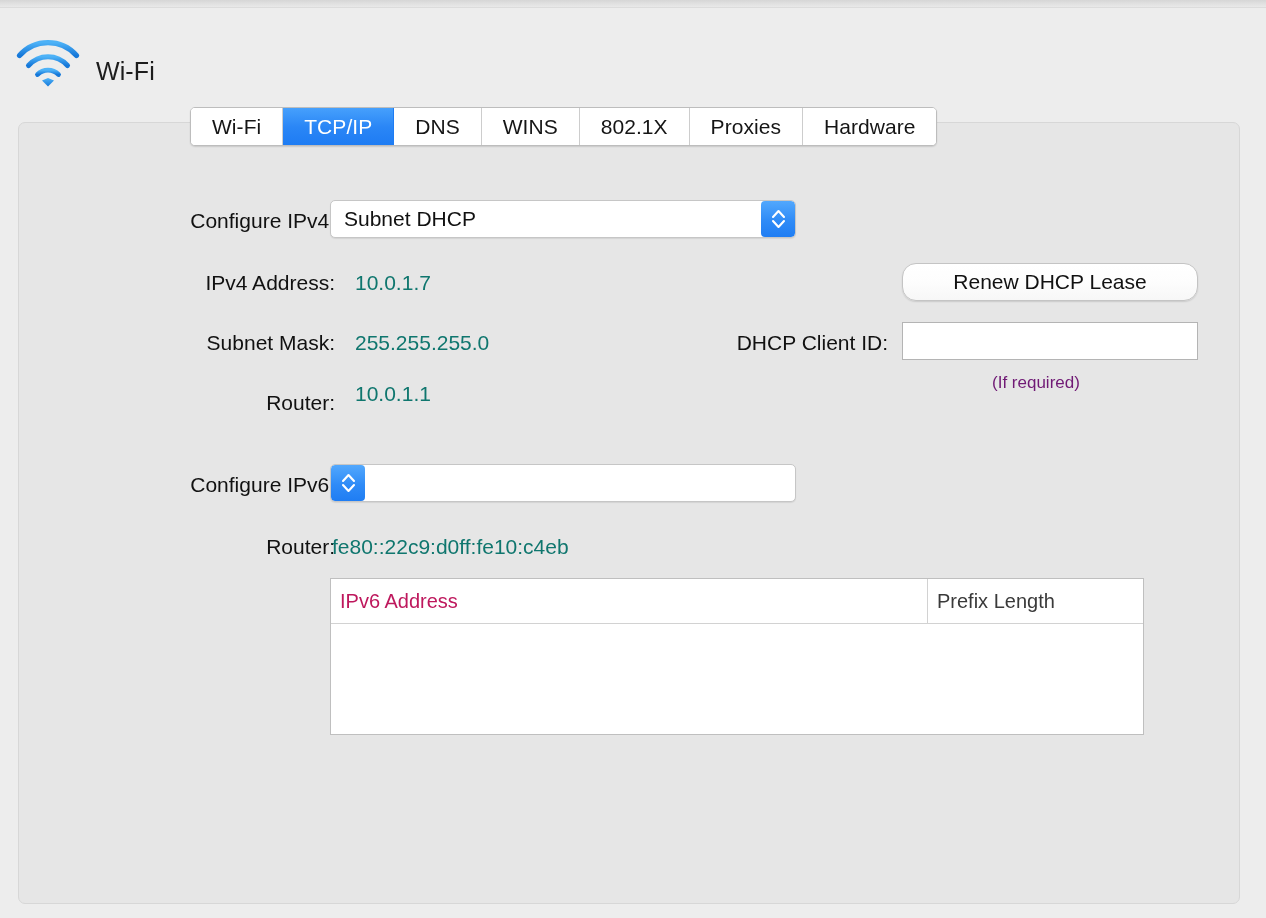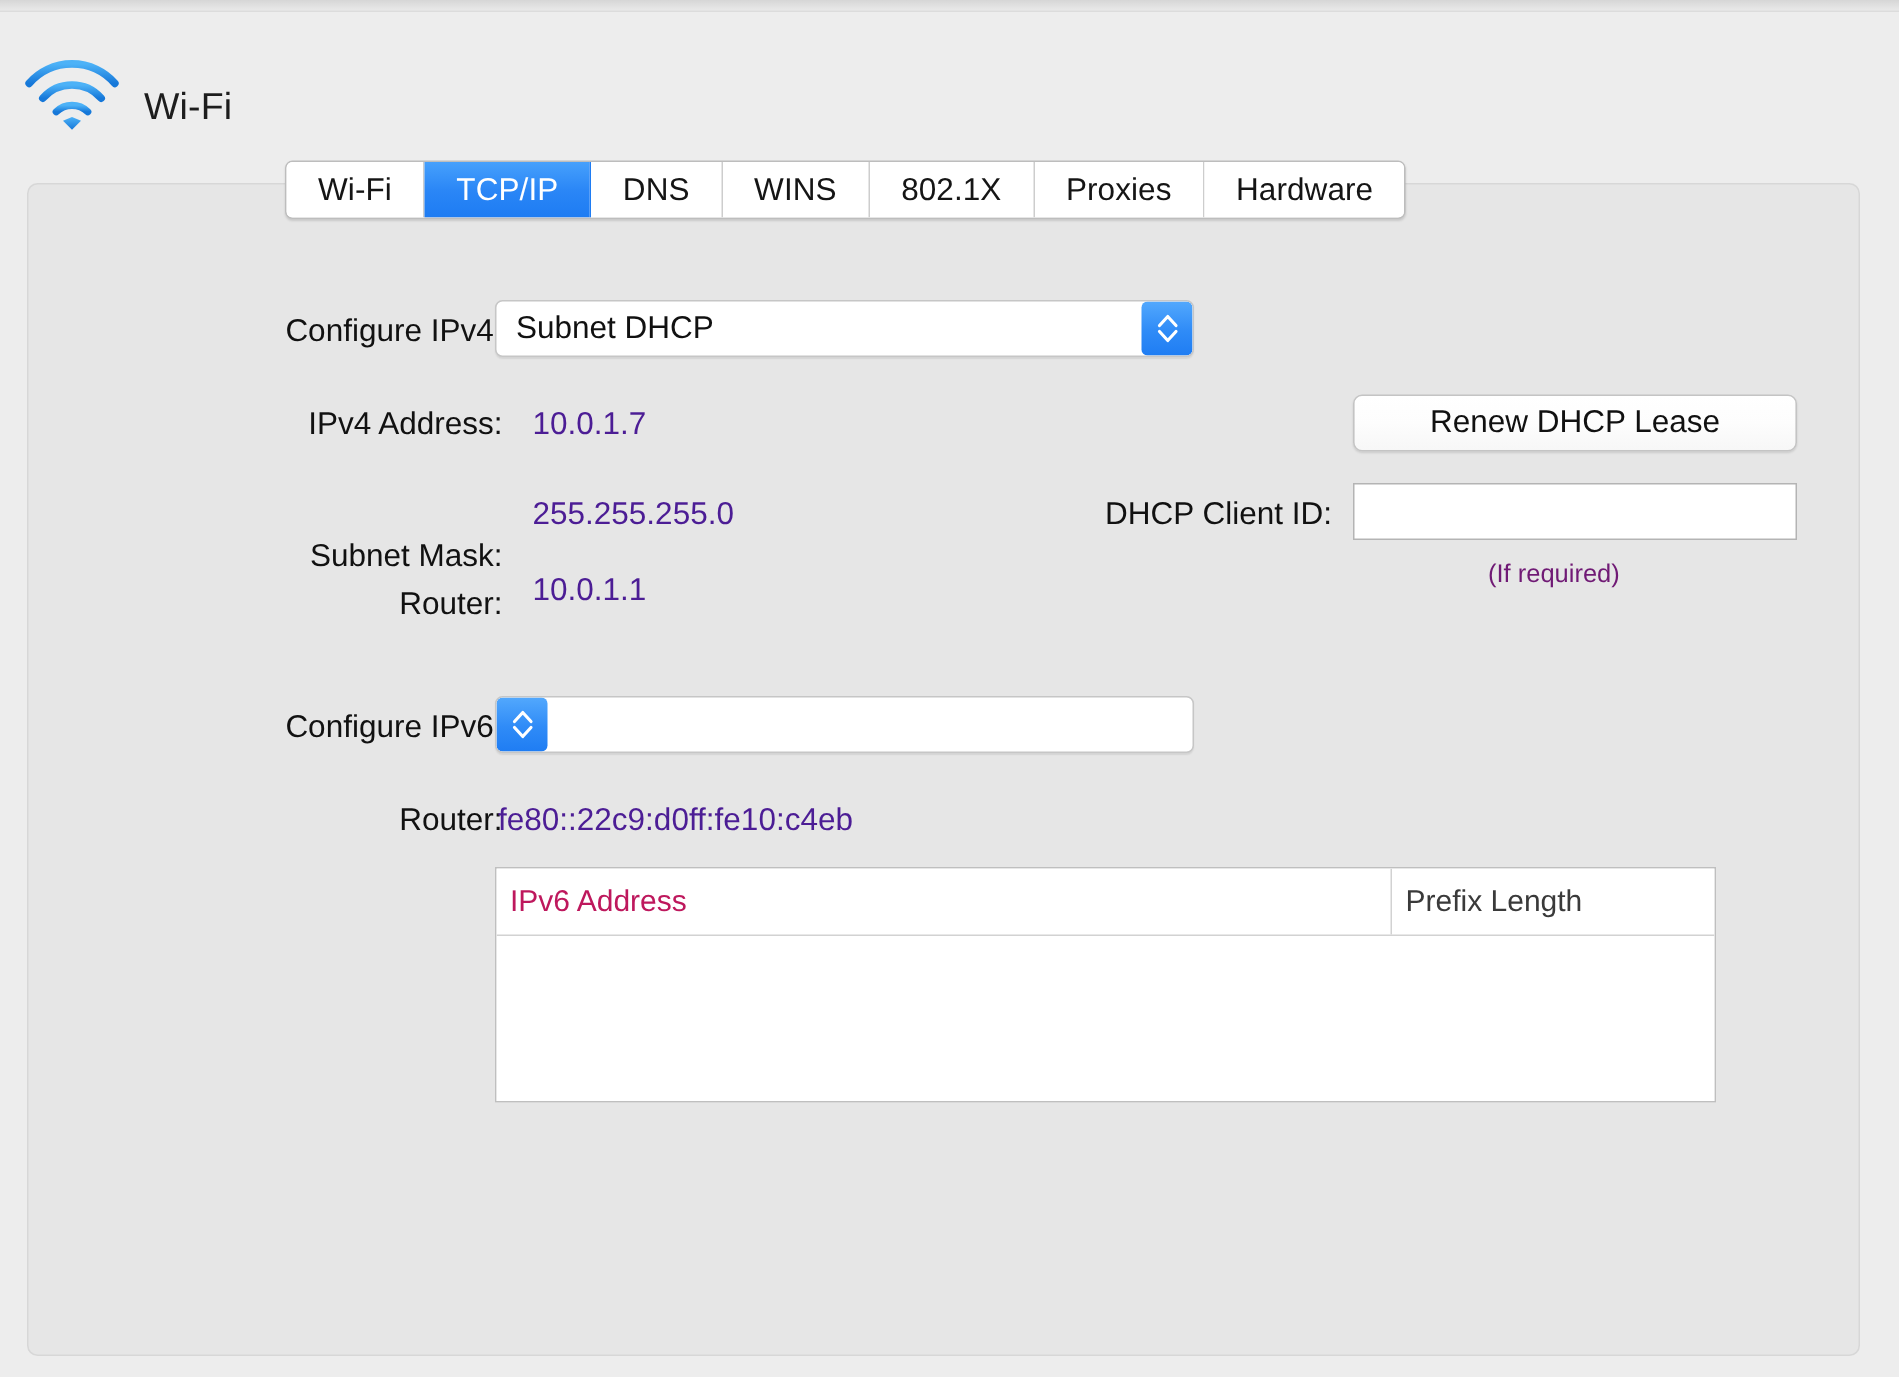--- a/index.html
+++ b/index.html
@@ -102,21 +102,21 @@
   .field-label {
     font-size: 21px;
     line-height: 26px;
     color: #111;
     text-align: right;
     white-space: nowrap;
   }
   .field-value {
     font-size: 21px;
     line-height: 26px;
-    color: #4c1d95;
+    color: #0f766e;
     white-space: nowrap;
   }
 
   
   .label-col {
     position: absolute;
     left: 100px;
     width: 216px;
     text-align: right;
   }
@@ -295,27 +295,27 @@
       <svg width="17" height="24" viewBox="0 0 17 24" xmlns="http://www.w3.org/2000/svg">
         <path d="M3 10 L8.5 4 L14 10" fill="none" stroke="#ffffff" stroke-width="2.1" stroke-linecap="round" stroke-linejoin="round"></path>
         <path d="M3 14 L8.5 20 L14 14" fill="none" stroke="#ffffff" stroke-width="2.1" stroke-linecap="round" stroke-linejoin="round"></path>
       </svg>
     </div>
   </div>
 
   <div class="field-label label-col" style="top:147px;">IPv4 Address:</div>
   <div class="field-value value-col" style="top:147px;">10.0.1.7</div>
 
-  <div class="field-label label-col" style="top:207px;margin-top:28px;">Subnet Mask:</div>
+  <div class="field-label label-col" style="top:207px;">Subnet Mask:</div>
   <div class="field-value value-col" style="top:207px;">255.255.255.0</div>
 
   <div class="field-label label-col" style="top:267px;">Router:</div>
   <div class="field-value value-col" style="top:258px;">10.0.1.1</div>
 
-  <div class="push-button" style="left:883px; top:140px; width:296px;">Renew DHCP Lease</div>
+  <div class="push-button" style="left:883px; top:140px; width:296px;border-radius:14px;">Renew DHCP Lease</div>
 
   <div class="field-label" style="position:absolute; left:620px; top:207px; width:249px; text-align:right;">DHCP Client ID:</div>
   <div class="text-field" style="left:883px; top:199px; width:296px;">
     <input type="text" value="" placeholder="" style="">
   </div>
   <div class="hint-text" style="left:973px; top:250px;">(If required)</div>
 
   <div class="field-label label-col" style="top:349px;">Configure IPv6:</div>
   <div class="popup-button" style="left:311px; top:341px; width:466px;">
     <div class="popup-arrows">

